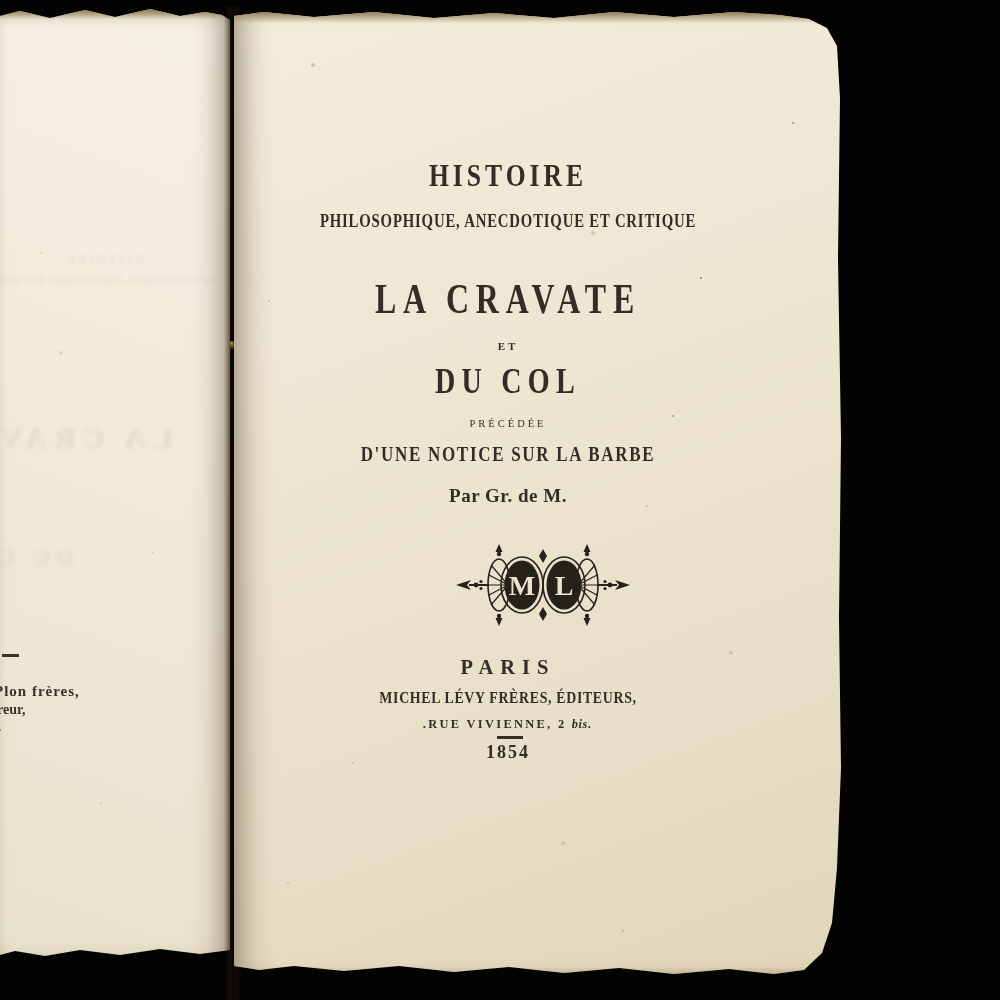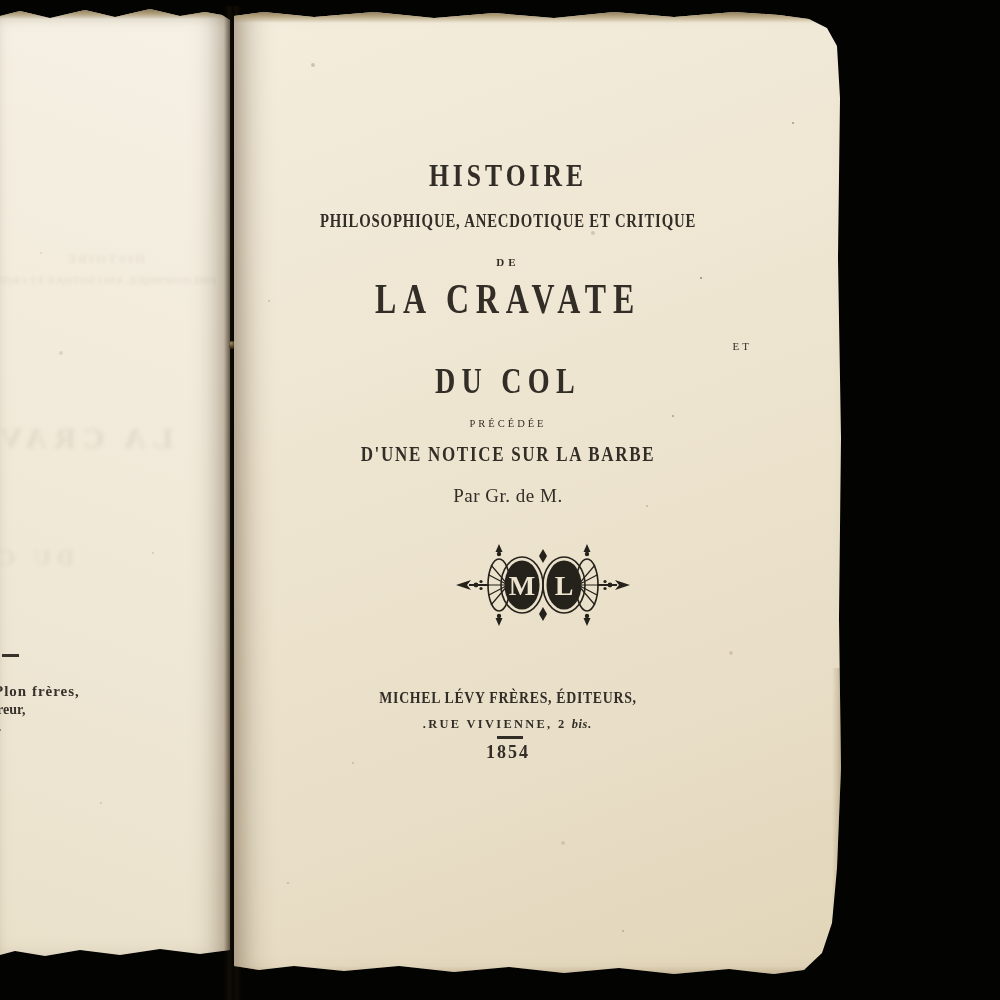--- a/index.html
+++ b/index.html
@@ -31,39 +31,39 @@
     background:linear-gradient(90deg,rgba(40,28,12,0) 0%,rgba(35,25,10,.45) 30%,rgba(10,7,3,.9) 50%,rgba(35,25,10,.4) 70%,rgba(40,28,12,0) 100%);}
   .gutter-dot{position:absolute;left:229px;top:341px;width:6px;height:8px;border-radius:50%;
     background:radial-gradient(circle at 35% 30%,#9c8a60 0%,#4a3c22 55%,#241b0c 100%);}
 
   
   .page-right{position:absolute;left:234px;top:8px;width:612px;height:980px;
     background:linear-gradient(160deg,#f4eddd 0%,#eee5d1 40%,#e9dfc8 70%,#e1d4b8 100%);
     clip-path:polygon(0 8px,30px 4px,80px 9px,140px 4px,200px 10px,260px 5px,320px 10px,380px 4px,440px 9px,500px 4px,545px 7px,575px 11px,593px 20px,603px 38px,
                       606px 90px,604px 250px,607px 430px,605px 610px,607px 760px,603px 860px,598px 915px,588px 945px,570px 962px,
                       540px 966px,495px 961px,440px 966px,385px 960px,330px 965px,275px 959px,220px 964px,165px 958px,110px 963px,60px 958px,25px 962px,0 958px);
-    box-shadow:inset 20px 0 30px -12px rgba(70,50,25,.45), inset 0 -18px 22px -12px rgba(100,75,40,.4);}
+    box-shadow:inset 20px 0 30px -12px rgba(70,50,25,.45), inset 0 -18px 22px -12px rgba(100,75,40,.4);padding-left:16px;}
   .rp-topedge{position:absolute;top:0;left:0;right:0;height:15px;
     background:linear-gradient(180deg,#584a33 0%,#a9976f 50%,rgba(200,180,140,0) 100%);opacity:.9;}
   .rp-bottomedge{position:absolute;bottom:0;left:0;right:0;height:22px;
     background:linear-gradient(0deg,rgba(110,85,45,.55) 0%,rgba(150,125,80,.25) 55%,rgba(150,125,80,0) 100%);}
   .rp-rightedge{position:absolute;right:0;bottom:0;width:14px;height:320px;
     background:linear-gradient(270deg,rgba(100,70,35,.5) 0%,rgba(120,95,55,.18) 60%,rgba(120,95,55,0) 100%);}
 
   .col{position:absolute;left:30px;top:0;width:488px;height:100%;}
   .line{position:absolute;left:0;right:0;text-align:center;line-height:1;color:#322d26;white-space:nowrap;}
   .t-title    {top:151px;font-size:32px;font-weight:700;letter-spacing:5px;transform:scaleX(.8);}
   .t-subtitle {top:204px;font-size:18px;font-weight:700;letter-spacing:1px;transform:scaleX(.82);}
   .t-de       {top:249px;font-size:11px;font-weight:700;letter-spacing:4px;}
   .t-main1    {top:270px;font-size:42px;font-weight:700;letter-spacing:9px;transform:scaleX(.76);}
-  .t-et       {top:333px;font-size:11px;font-weight:400;letter-spacing:3px;text-align:right;}
+  .t-et       {top:333px;font-size:11px;font-weight:700;letter-spacing:3px;}
   .t-main2    {top:355px;font-size:36px;font-weight:700;letter-spacing:8px;transform:scaleX(.78);}
   .t-precedee {top:411px;font-size:10.5px;font-weight:400;letter-spacing:3px;}
   .t-notice   {top:436px;font-size:20px;font-weight:700;letter-spacing:2px;transform:scaleX(.85);}
-  .t-byline   {top:478px;font-size:19px;font-weight:400;letter-spacing:.5px;}
+  .t-byline   {top:478px;font-size:19px;font-weight:700;letter-spacing:.5px;}
   .t-city     {top:649px;font-size:20.5px;font-weight:700;letter-spacing:7px;}
   .t-publisher{top:682px;font-size:16.5px;font-weight:700;letter-spacing:.8px;transform:scaleX(.84);}
   .t-address  {top:709px;font-size:13.5px;font-weight:700;letter-spacing:2.5px;transform:scaleX(.92);}
   .t-address .it{font-style:italic;font-weight:700;letter-spacing:.5px;text-transform:none;}
   .imp-rule{position:absolute;left:50%;top:728px;width:26px;height:3px;margin-left:-11px;background:#322d26;}
   .t-year     {top:735px;font-size:18px;font-weight:700;letter-spacing:2px;}
 
   .device{position:absolute;left:191px;top:533px;width:176px;height:88px;}
 
   
@@ -99,21 +99,20 @@
   <div class="gutter-dot"></div>
 
   <div class="page-right">
     <div class="rp-topedge"></div>
     <div class="rp-bottomedge"></div>
     <div class="rp-rightedge"></div>
 
     <div class="col">
       <div class="line t-title">HISTOIRE</div>
       <div class="line t-subtitle">PHILOSOPHIQUE, ANECDOTIQUE ET CRITIQUE</div>
-      <div class="line t-de">DE</div>
       <div class="line t-main1">LA CRAVATE</div>
       <div class="line t-et">ET</div>
       <div class="line t-main2">DU COL</div>
       <div class="line t-precedee">PRÉCÉDÉE</div>
       <div class="line t-notice">D'UNE NOTICE SUR LA BARBE</div>
       <div class="line t-byline">Par Gr. de M.</div>
 
       <svg class="device" viewBox="0 0 176 88">
         <g stroke="#25211b" fill="#25211b">
 
@@ -158,20 +157,21 @@
             <ellipse cx="67" cy="44" rx="21" ry="28" fill="none" stroke-width="1.6"></ellipse>
             <ellipse cx="67" cy="44" rx="17.5" ry="24.5" stroke="none"></ellipse>
             <ellipse cx="109" cy="44" rx="21" ry="28" fill="none" stroke-width="1.6"></ellipse>
             <ellipse cx="109" cy="44" rx="17.5" ry="24.5" stroke="none"></ellipse>
           </g>
         </g>
         <text x="67" y="54" text-anchor="middle" font-family="Liberation Serif, DejaVu Serif, serif" font-size="28" font-weight="700" fill="#ece3cf">M</text>
         <text x="109" y="54" text-anchor="middle" font-family="Liberation Serif, DejaVu Serif, serif" font-size="28" font-weight="700" fill="#ece3cf">L</text>
       </svg>
 
+      <div class="line t-city">PARIS</div>
       <div class="line t-publisher">MICHEL LÉVY FRÈRES, ÉDITEURS,</div>
       <div class="line t-address"><span>.RUE VIVIENNE, 2 </span><span class="it">bis</span><span>.</span></div>
       <div class="imp-rule"></div>
       <div class="line t-year">1854</div>
     </div>
   </div>
 
   <div class="speckles"></div>
 </div>
 

